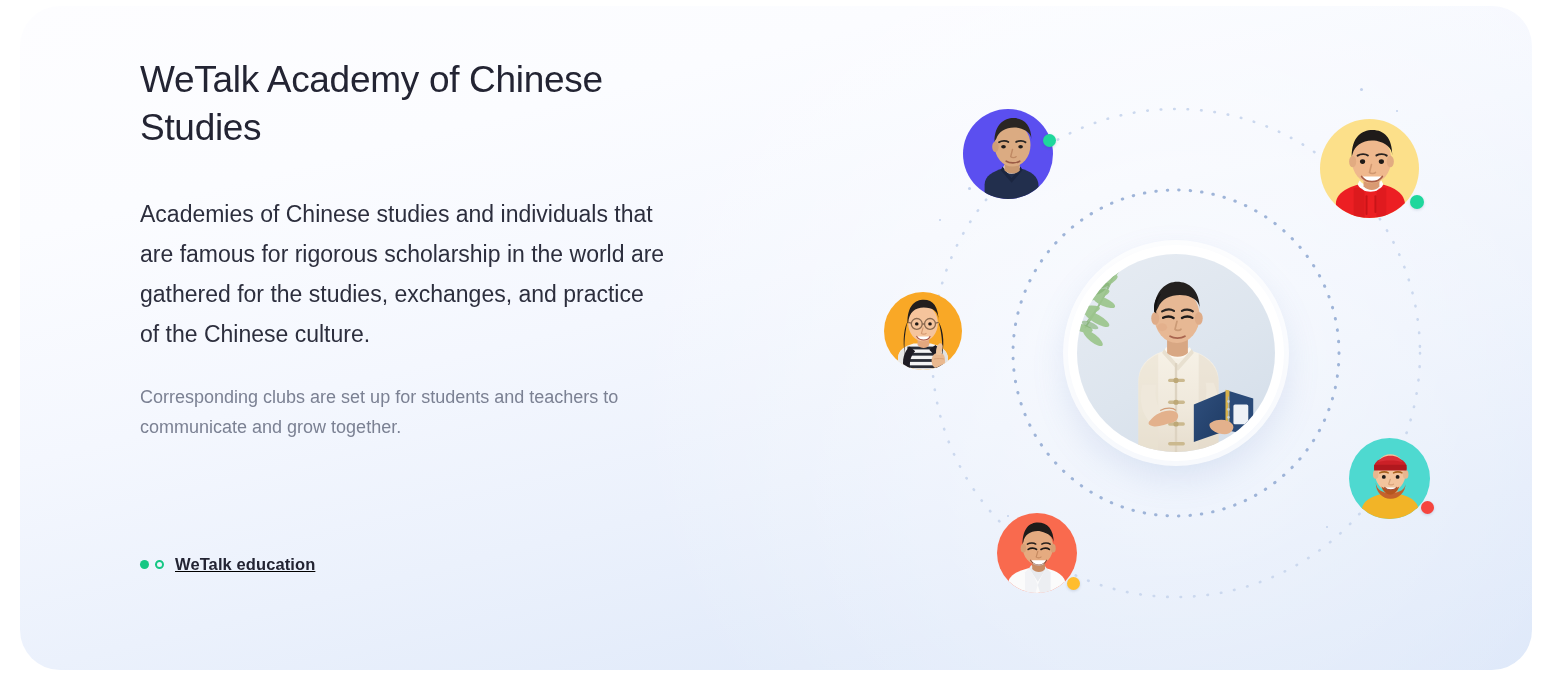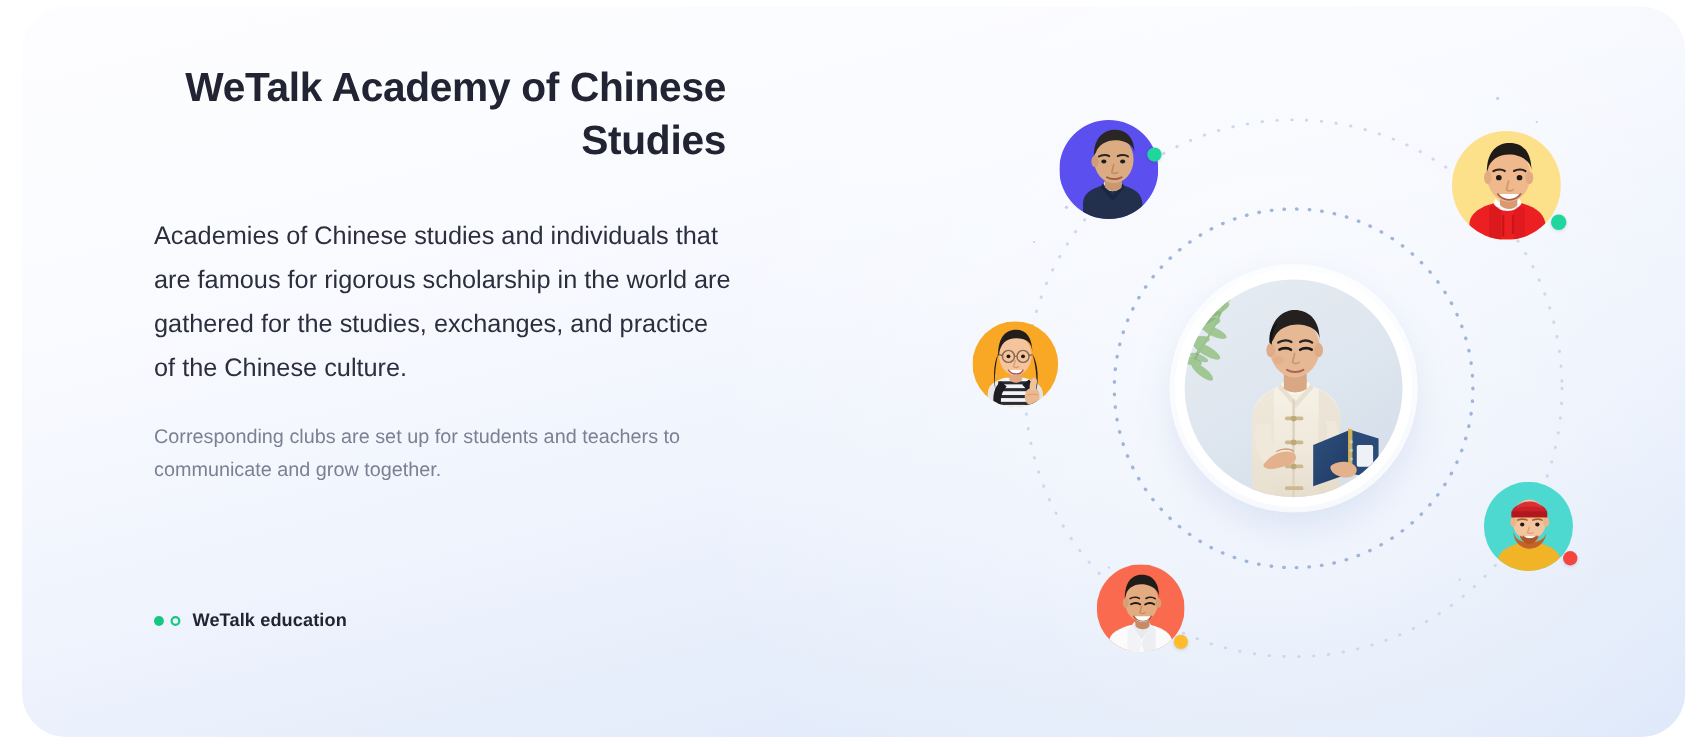--- a/index.html
+++ b/index.html
@@ -38,25 +38,24 @@
   
   .copy{
     position:absolute;
     left:120px; top:50px;
     width:545px;
     z-index:6;
   }
   .headline{
     font-size:37px;
     line-height:48px;
-    font-weight:700;
+    font-weight:400;
     letter-spacing:-.3px;
     color:#232433;
     max-width:520px;
-    text-align:right;
   }
   .lede{
     margin-top:42px;
     font-size:23px;
     line-height:40px;
     font-weight:400;
     color:#2c2e3d;
     max-width:525px;
   }
   .subcopy{
@@ -68,20 +67,21 @@
     max-width:530px;
   }
 
   .brand{
     position:absolute;
     left:120px; top:549px;
     display:flex;
     align-items:center;
     gap:11px;
     z-index:6;
+    text-decoration:underline;
   }
   .brand-dots{ display:flex; align-items:center; gap:6px; }
   .dot-filled{
     width:9px; height:9px; border-radius:50%;
     background:#16c784;
   }
   .dot-hollow{
     width:9px; height:9px; border-radius:50%;
     border:2px solid #16c784;
     background:transparent;

